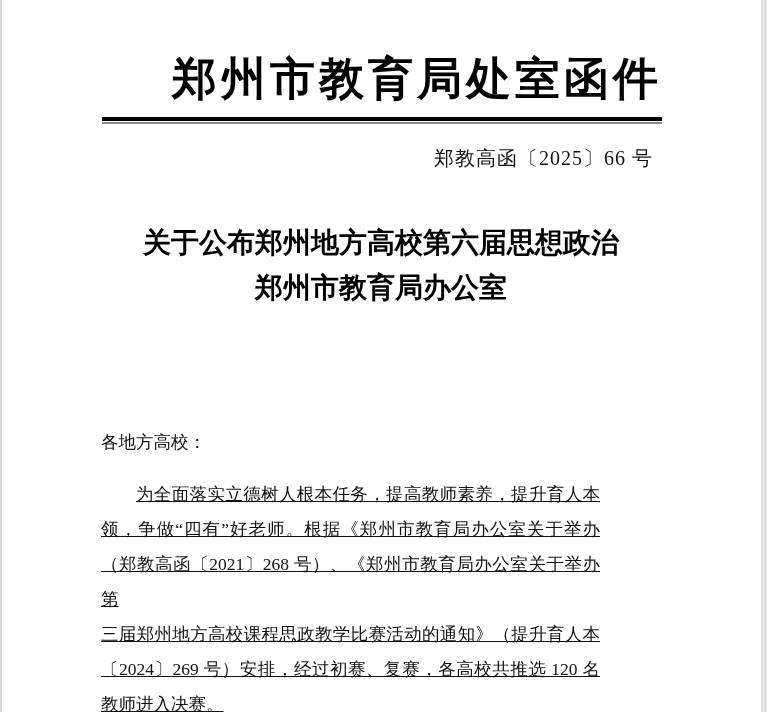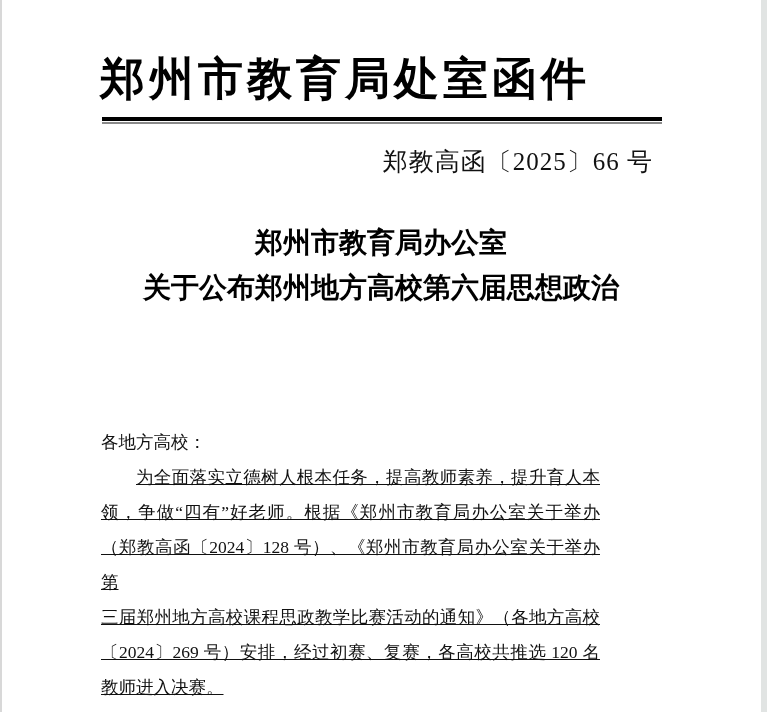--- a/index.html
+++ b/index.html
@@ -26,21 +26,21 @@
     position: absolute;
     right: 0; top: 0;
     width: 6px; height: 712px;
     background: #e1e4e3;
   }
   .header-title {
     position: absolute;
     top: 50px;
     left: 100px;
     width: 562px;
-    text-align: left;
+    text-align: right;
     font-size: 45px;
     font-weight: bold;
     letter-spacing: 4px;
     line-height: 58px;
     white-space: nowrap;
     color: #000000;
   }
   .divider-black {
     position: absolute;
     top: 117px;
@@ -56,21 +56,21 @@
     width: 560px;
     height: 2px;
     background: #8a8a8a;
   }
   .doc-number {
     position: absolute;
     top: 145px;
     left: 100px;
     width: 553px;
     text-align: right;
-    font-size: 25px;
+    font-size: 20px;
     letter-spacing: 1px;
     color: #111111;
   }
   .notice-title {
     position: absolute;
     top: 220px;
     left: 100px;
     width: 562px;
     text-align: center;
     font-size: 28px;
@@ -82,21 +82,21 @@
     position: absolute;
     top: 425px;
     left: 101px;
     width: 499px;
     font-size: 17.5px;
     line-height: 35px;
     color: #111111;
   }
   .salutation {
     text-align: left;
-    margin-bottom: 0;
+    margin-bottom: 17px;
   }
   .para-line {
     text-align: justify;
     text-align-last: justify;
     text-justify: inter-character;
     text-decoration: underline;
   }
   .para-line.indent {
     padding-left: 35px;
   }
@@ -114,27 +114,27 @@
   <div class="right-edge-strip"></div>
 
   <div class="header-title">郑州市教育局处室函件</div>
 
   <div class="divider-black"></div>
   <div class="divider-gray"></div>
 
   <div class="doc-number">郑教高函〔2025〕66 号</div>
 
   <div class="notice-title">
+    <div>关于公布郑州地方高校第六届思想政治</div>
     <div>郑州市教育局办公室</div>
-    <div>关于公布郑州地方高校第六届思想政治</div>
   </div>
 
   <div class="body-text">
     <div class="salutation">各地方高校：</div>
     <div class="para-line indent">为全面落实立德树人根本任务，提高教师素养，提升育人本</div>
     <div class="para-line">领，争做“四有”好老师。根据《郑州市教育局办公室关于举办</div>
-    <div class="para-line">（郑教高函〔2024〕128 号）、《郑州市教育局办公室关于举办第</div>
-    <div class="para-line">三届郑州地方高校课程思政教学比赛活动的通知》（各地方高校</div>
+    <div class="para-line">（郑教高函〔2021〕268 号）、《郑州市教育局办公室关于举办第</div>
+    <div class="para-line">三届郑州地方高校课程思政教学比赛活动的通知》（提升育人本</div>
     <div class="para-line">〔2024〕269 号）安排，经过初赛、复赛，各高校共推选 120 名</div>
     <div class="para-line last">教师进入决赛。</div>
   </div>
 
 </div>
 
 </body></html>

